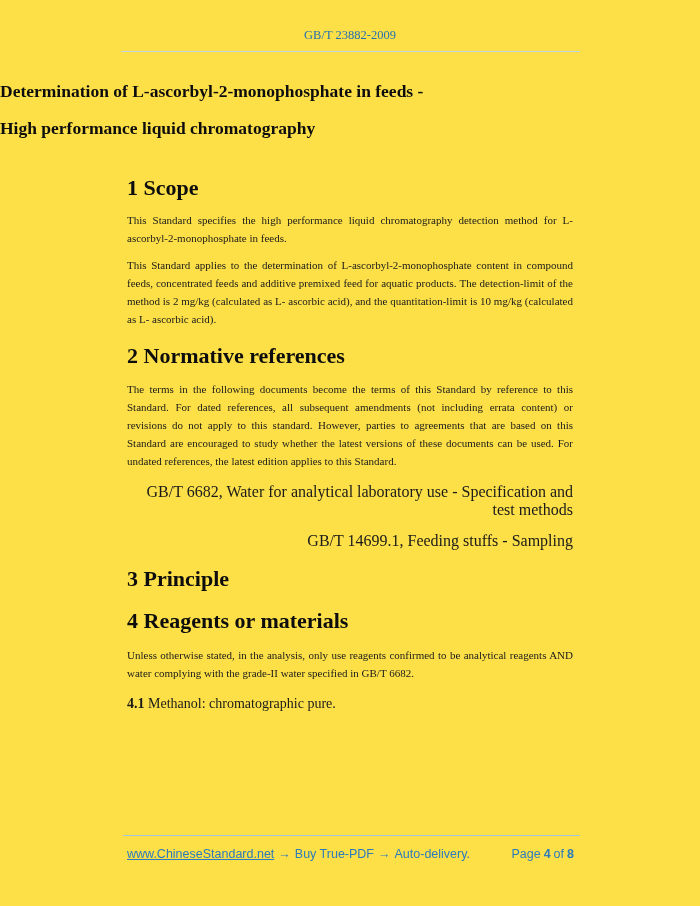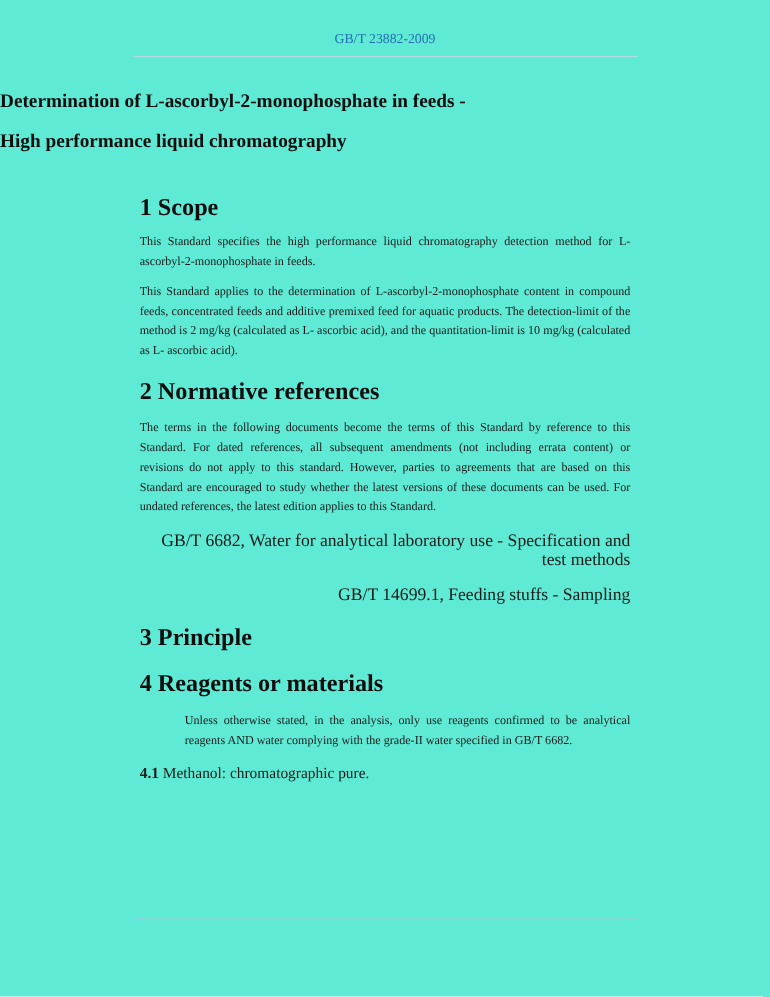--- a/index.html
+++ b/index.html
@@ -1,19 +1,19 @@
 <!DOCTYPE html>
 <html><head>
 <meta charset="utf-8">
 <style>
   html,body{margin:0;padding:0;background:#ffffff;}
   .page{
     position:relative;
     width:700px;height:906px;
-    background:#5eead4;
+    background:#fde047;
     font-family:"Liberation Serif","DejaVu Serif",serif;
     color:#1a1a1a;
     overflow:hidden;
     margin:0 auto;
   }
   .doc-header{
     padding-top:27px;
     text-align:center;
     color:#2470b0;
     font-size:12.5px;
@@ -50,21 +50,21 @@
   .s4{margin-top:20px;}
   .para{
     font-size:11px;
     line-height:18px;
     margin:0;
   }
   .p1a{margin-top:12px;}
   .p1b{margin-top:9px;}
   .p2a{margin-top:13px;}
   .p3a{margin-top:14px;}
-  .p4a{margin-top:14px;margin-left:41px;}
+  .p4a{margin-top:14px;}
   .ref{
     font-size:16px;
     line-height:18px;
     margin:13px 0 0 18px;
     text-align:right;
   }
   .ref3{margin-top:12px;}
   .subclause{
     font-size:14px;
     line-height:18px;
@@ -122,14 +122,22 @@
     <h2 class="sec s3">3 Principle</h2>
 
     <h2 class="sec s4">4 Reagents or materials</h2>
     <p class="para p4a">Unless otherwise stated, in the analysis, only use reagents confirmed to be analytical reagents AND water complying with the grade-II water specified in GB/T 6682.</p>
     <p class="subclause"><span class="bold">4.1</span> <span>Methanol: chromatographic pure.</span></p>
 
   </div>
 
   <div class="footer-rule"></div>
 
+  <div class="footer">
+    <div>
+      <a>www.ChineseStandard.net</a><span class="sep">→</span><span>Buy True-PDF</span><span class="sep">→</span><span>Auto-delivery.</span>
+    </div>
+    <div class="pageinfo">
+      <span>Page</span><span class="bold">4</span><span>of</span><span class="bold">8</span>
+    </div>
+  </div>
 
 </div>
 
 </body></html>

